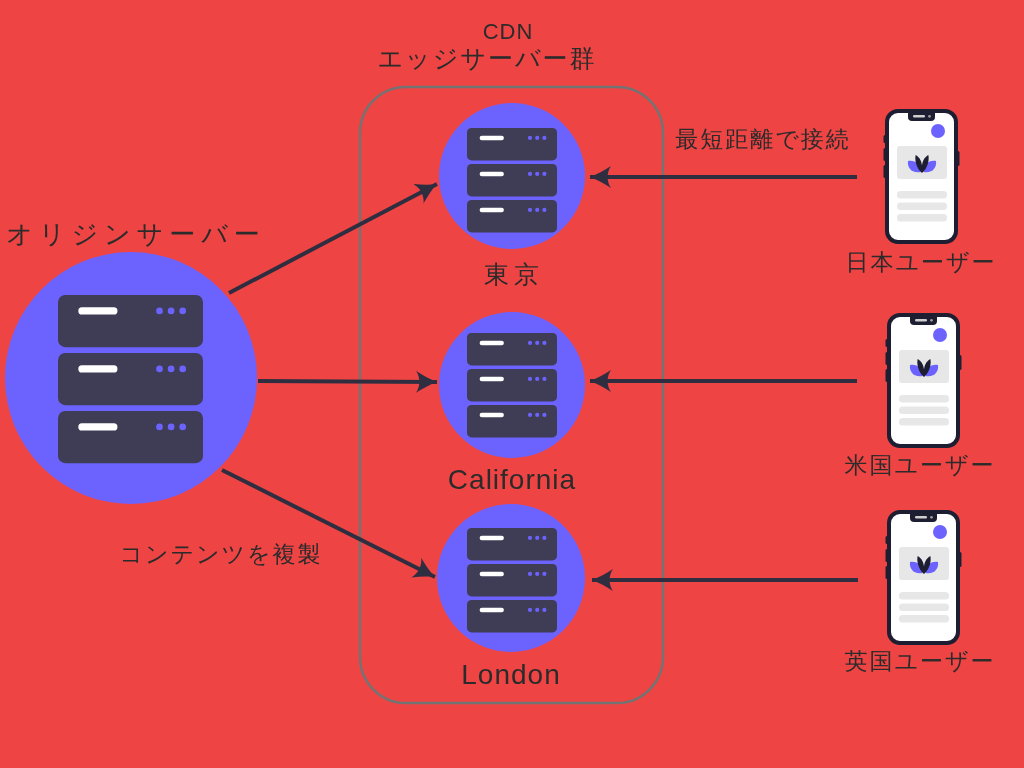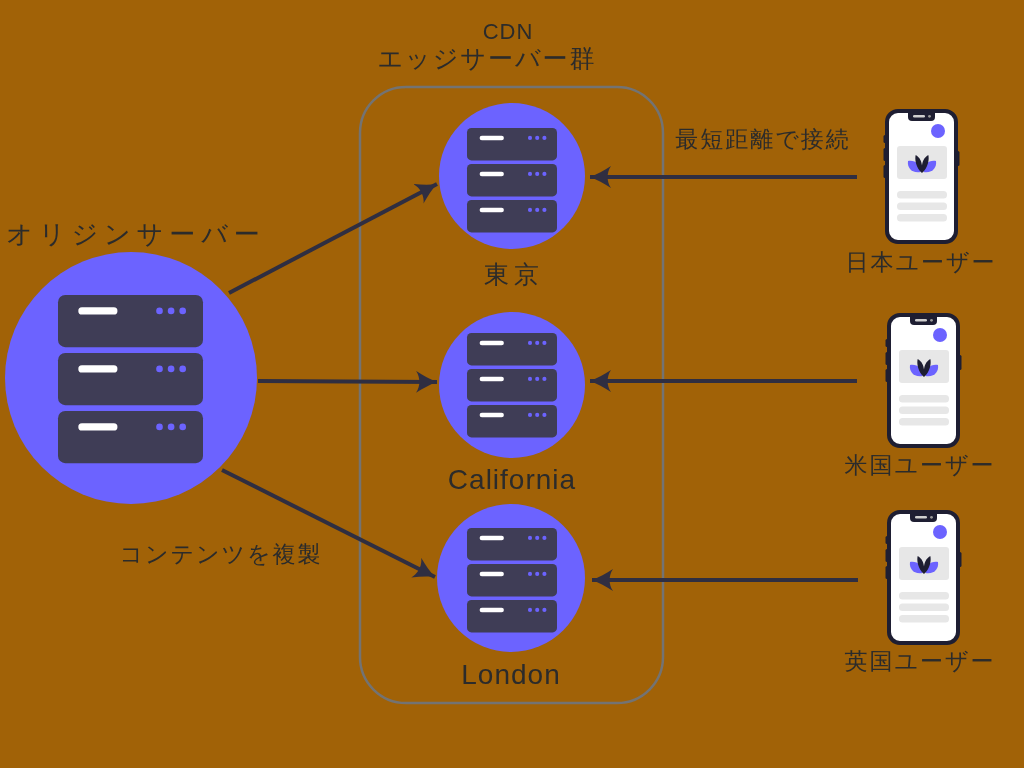--- a/index.html
+++ b/index.html
@@ -1,16 +1,16 @@
 <!DOCTYPE html>
 <html style="--accent: #6C63FF; --dark_navy: #3F3D56; --arrow_dark: #2F2E41; --frame_dark: #1E1E32; --border_gray: #737373; --light_gray: #E7E7E7; --text_dark: #2B2B2B; --white: #FFFFFF;"><head>
 <meta charset="utf-8">
 <style>
   html,body{margin:0;padding:0;background:#ffffff;}
-  .stage{position:relative;width:1024px;height:768px;background:#a16207;overflow:hidden;}
+  .stage{position:relative;width:1024px;height:768px;background:#ef4444;overflow:hidden;}
   svg text{
     font-family:"Liberation Sans","DejaVu Sans",sans-serif;
     fill:var(--text_dark,#2b2b2b);
   }
   .jp-origin {font-size:26px;letter-spacing:6px;}
   .jp-title1 {font-size:22px;letter-spacing:1px;}
   .jp-title2 {font-size:25px;letter-spacing:2px;}
   .jp-city   {font-size:25px;letter-spacing:5px;}
   .latin-city{font-size:28px;letter-spacing:1px;}
   .jp-user   {font-size:23px;letter-spacing:2px;}

